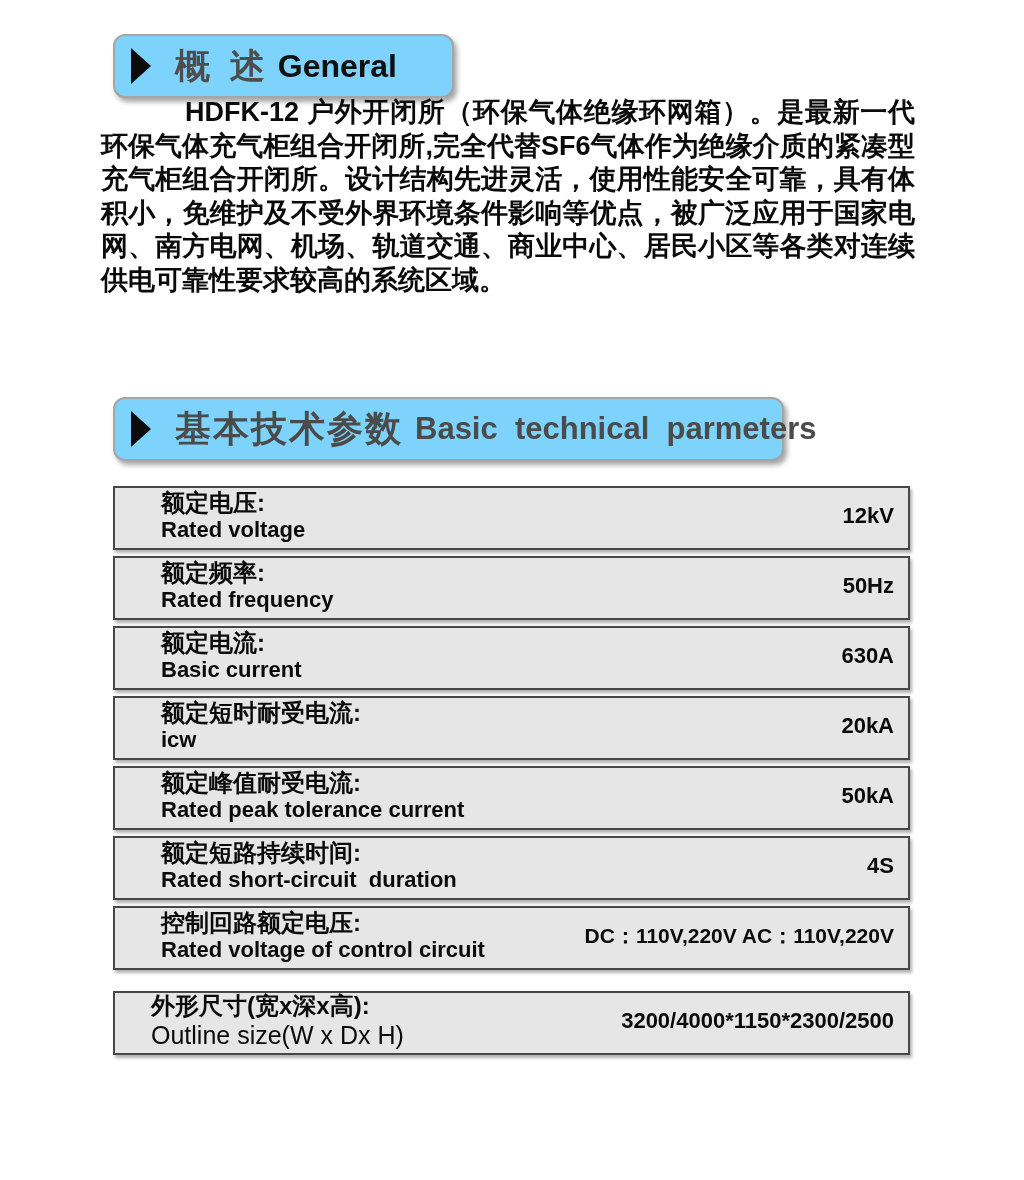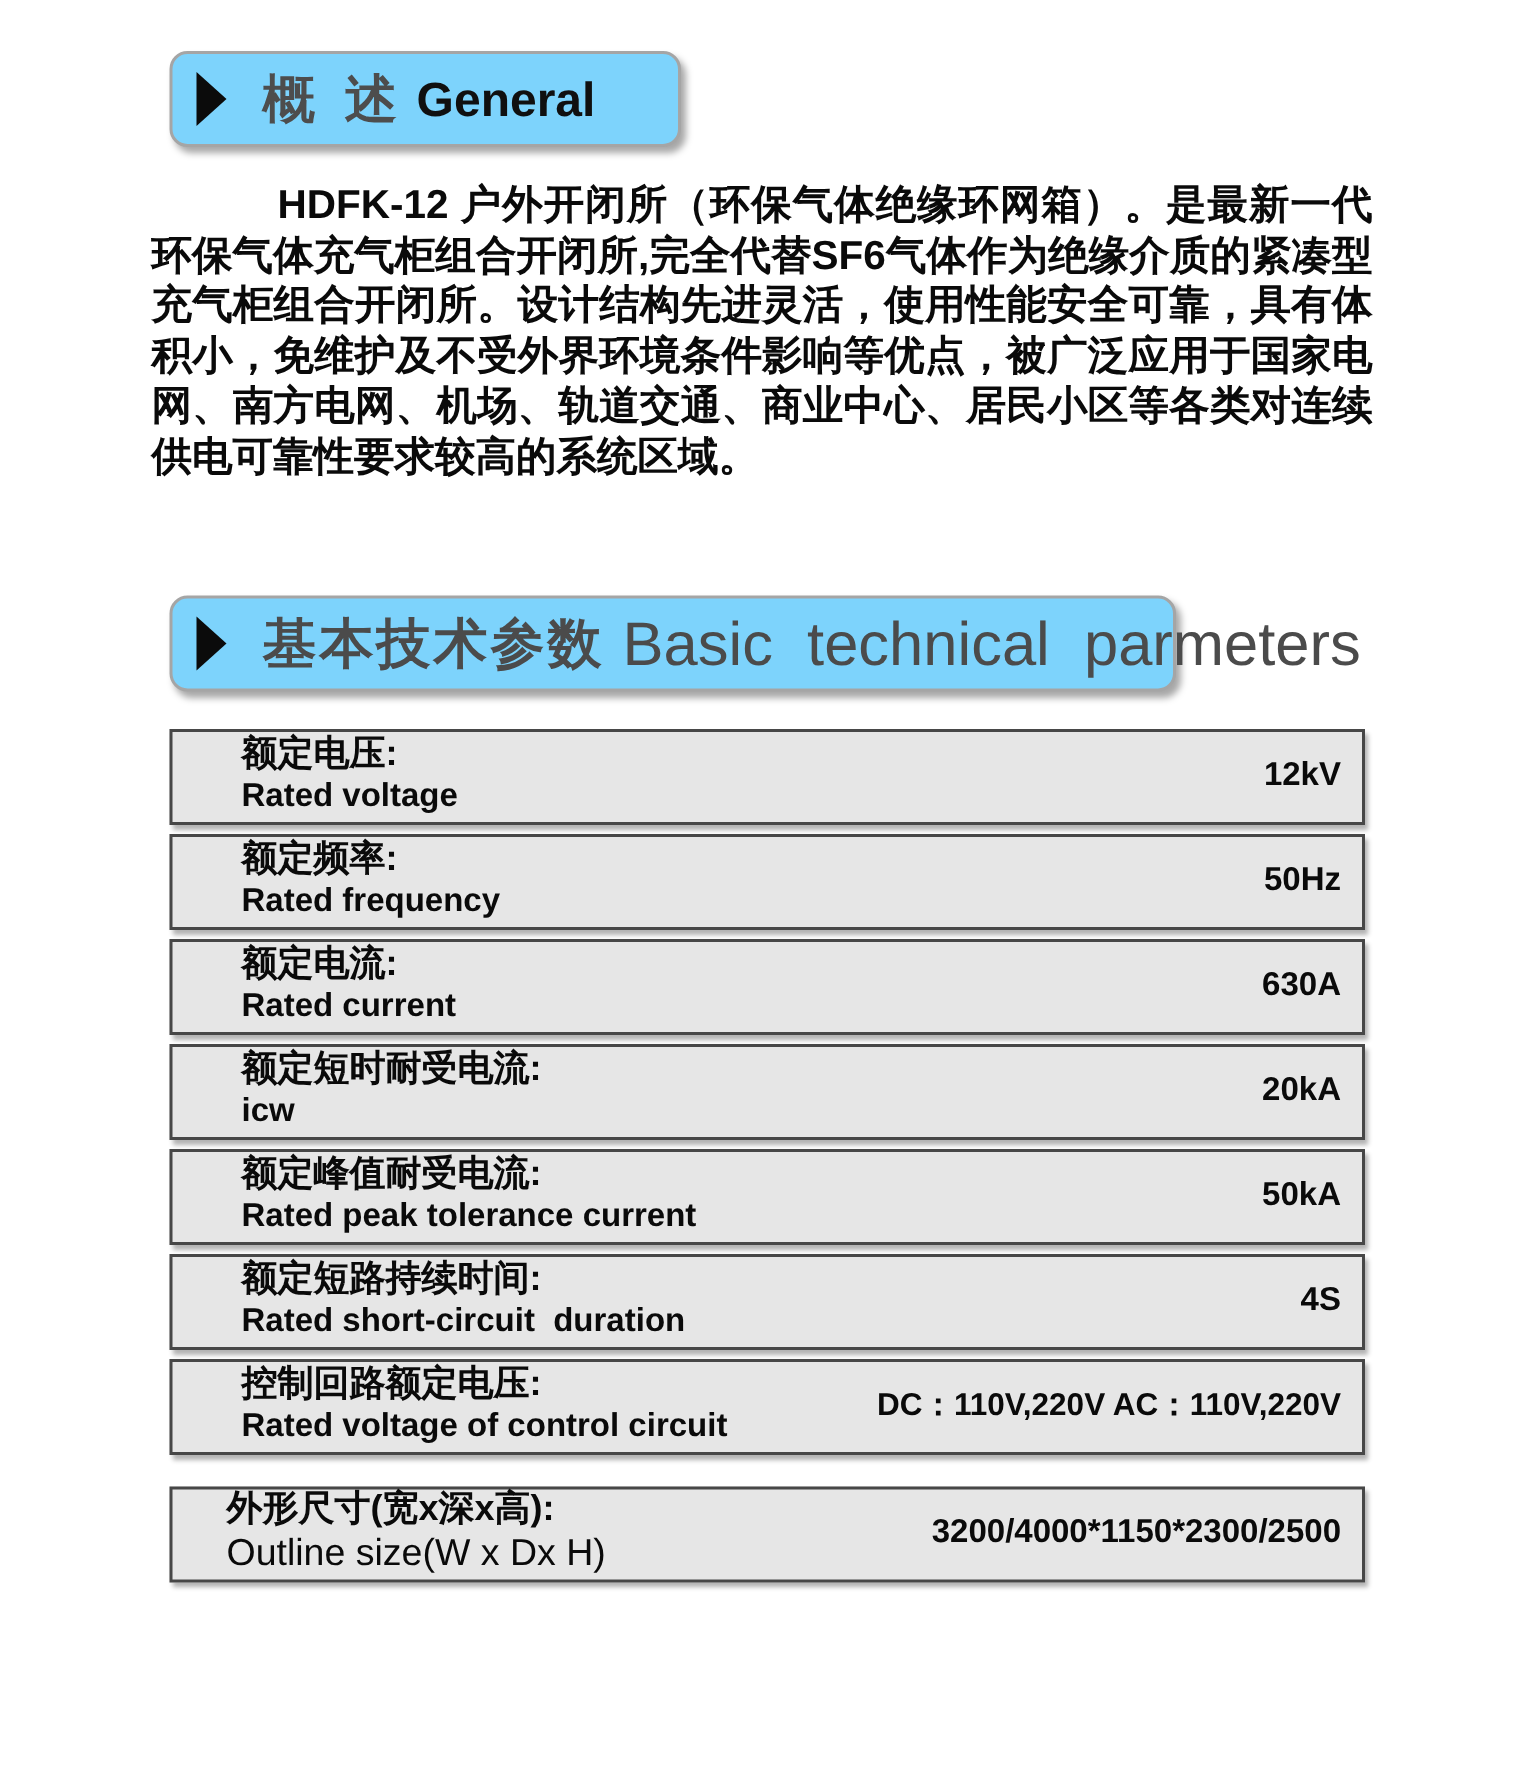--- a/index.html
+++ b/index.html
@@ -21,25 +21,25 @@
   .tri {
     width:0; height:0; flex:0 0 auto;
     border-left:20px solid #0b0b0b;
     border-top:18px solid transparent;
     border-bottom:18px solid transparent;
     margin-right:24px;
   }
   .h1-zh { font-size:35px; font-weight:bold; color:#4d4d4d; letter-spacing:5px; margin-right:8px; white-space:pre; }
   .h1-en { font-size:32px; font-weight:bold; color:#101010; }
   .h2-zh { font-size:36px; font-weight:bold; color:#4b4b4b; letter-spacing:2px; margin-right:12px; white-space:pre; }
-  .h2-en { font-size:41px; font-weight:normal; color:#4b4b4b; white-space:pre; }
+  .h2-en { font-size:31px; font-weight:bold; color:#4b4b4b; white-space:pre; }
 
   
   .intro {
-    position:absolute; left:101px; top:120px; width:814px;
+    position:absolute; left:101px; top:96px; width:814px;
     font-size:27px; font-weight:bold; color:#0a0a0a;
     line-height:33.5px; text-indent:84px; text-align:justify;
   }
 
   
   .spec-table { position:absolute; left:113px; top:486px; width:797px; }
   .spec-row {
     box-sizing:border-box; height:64px; margin-bottom:6px;
     background:#e6e6e6; border:2px solid #474747;
     box-shadow:2px 3px 3px rgba(0,0,0,0.3);
@@ -87,21 +87,21 @@
       <div class="labels">
         <span class="lbl-zh">额定频率:</span>
         <span class="lbl-en">Rated frequency</span>
       </div>
       <div class="val">50Hz</div>
     </div>
 
     <div class="spec-row">
       <div class="labels">
         <span class="lbl-zh">额定电流:</span>
-        <span class="lbl-en">Rated current</span>
+        <span class="lbl-en">Basic current</span>
       </div>
       <div class="val">630A</div>
     </div>
 
     <div class="spec-row">
       <div class="labels">
         <span class="lbl-zh">额定短时耐受电流:</span>
         <span class="lbl-en">icw</span>
       </div>
       <div class="val">20kA</div>

